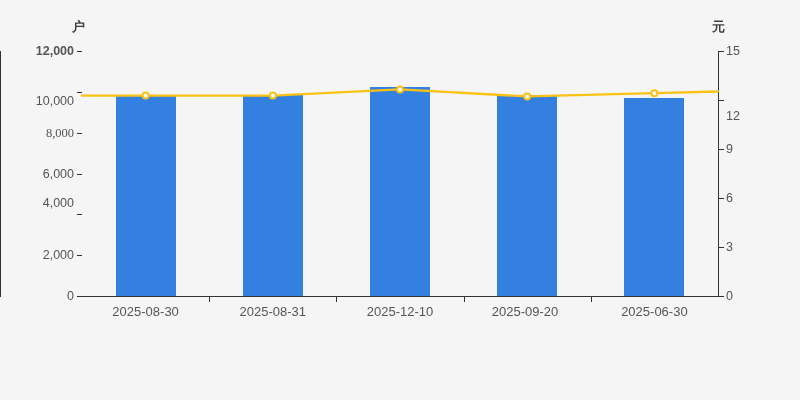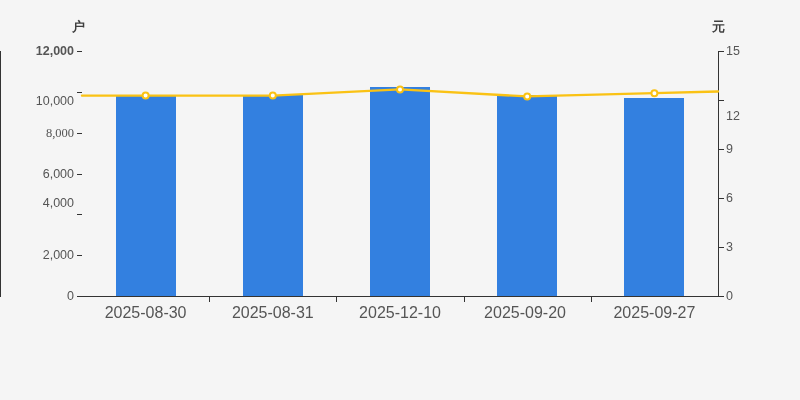--- a/index.html
+++ b/index.html
@@ -93,21 +93,21 @@
     width: 1px;
     height: 5px;
     background: #333333;
     top: 297px;
   }
 
   
   .xlabel {
     position: absolute;
     top: 304px;
-    font-size: 16px;
+    font-size: 13px;
     color: #555555;
     text-align: center;
     white-space: nowrap;
     transform: translateX(-50%);
   }
 
   
   .bar {
     position: absolute;
     bottom: 0;
@@ -204,16 +204,16 @@
 
   <div id="x-axis-group">
       <div class="xtick" style="left: 209.2px;"></div>
       <div class="xtick" style="left: 336.4px;"></div>
       <div class="xtick" style="left: 463.6px;"></div>
       <div class="xtick" style="left: 590.8px;"></div>
       <div class="xlabel" style="left: 145.6px;">2025-08-30</div>
       <div class="xlabel" style="left: 272.8px;">2025-08-31</div>
       <div class="xlabel" style="left: 400px;">2025-12-10</div>
       <div class="xlabel" style="left: 525px;">2025-09-20</div>
-      <div class="xlabel" style="left: 654.4px;">2025-09-27</div>
+      <div class="xlabel" style="left: 654.4px;">2025-06-30</div>
     </div>
 
 </div>
 
 </body></html>

